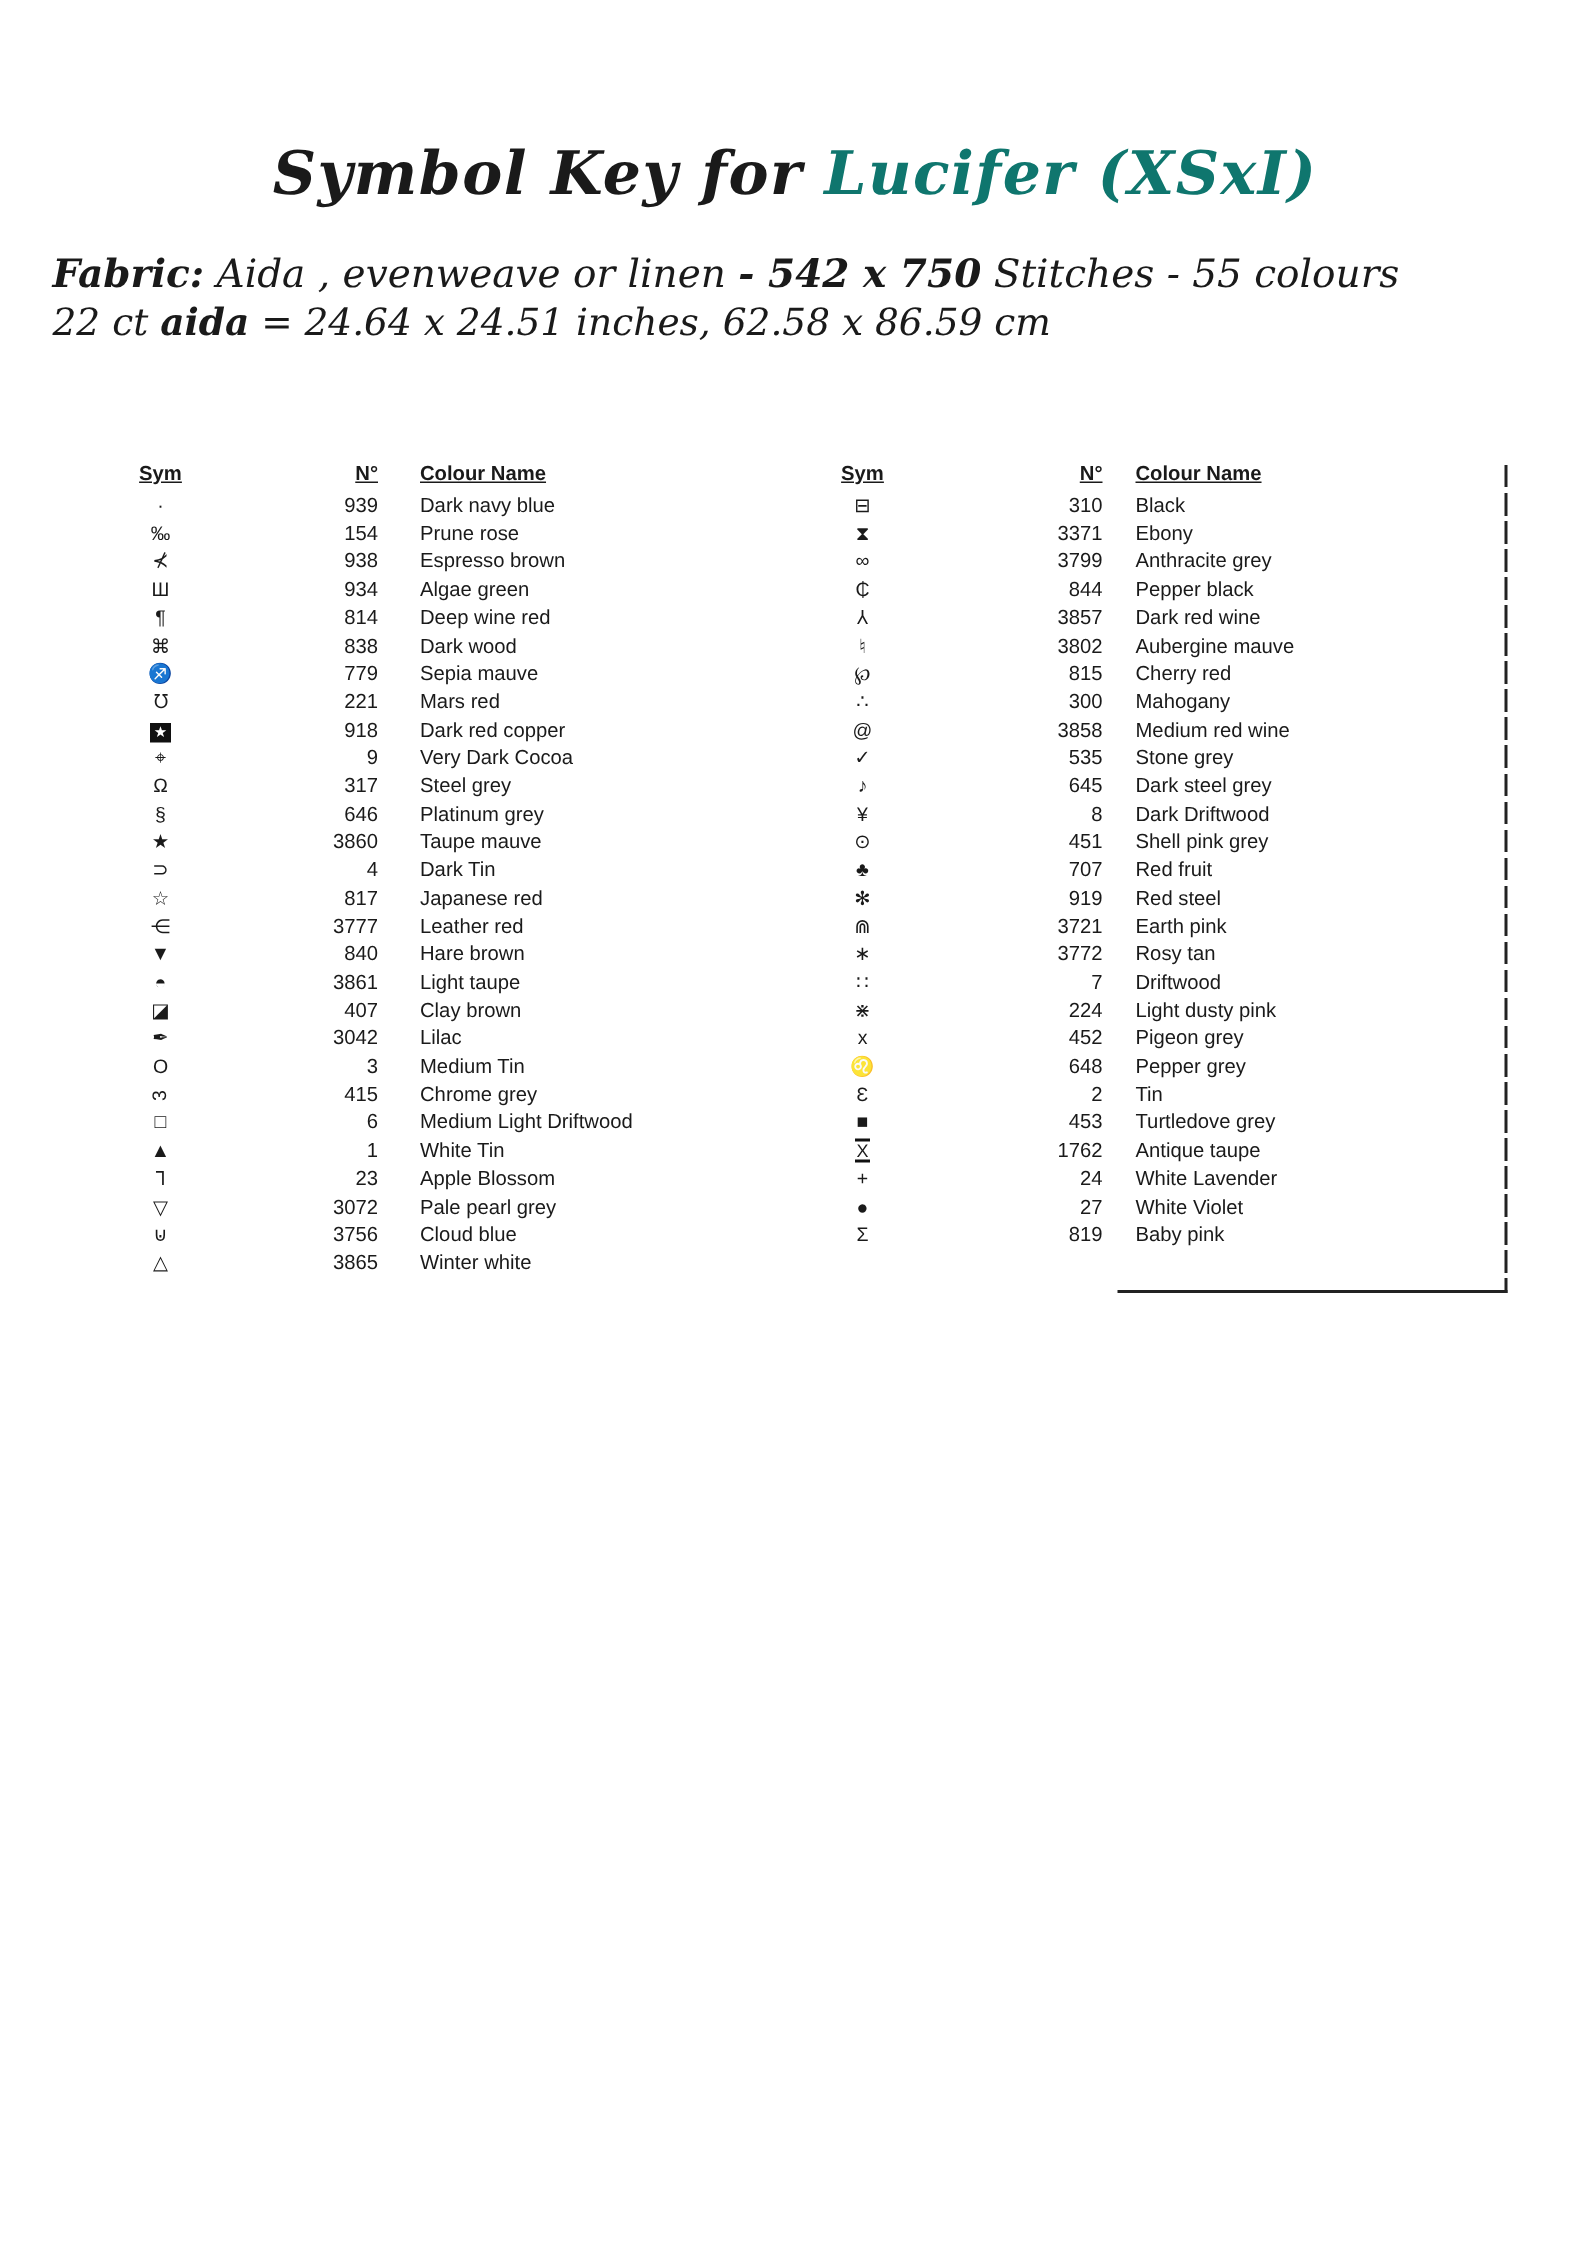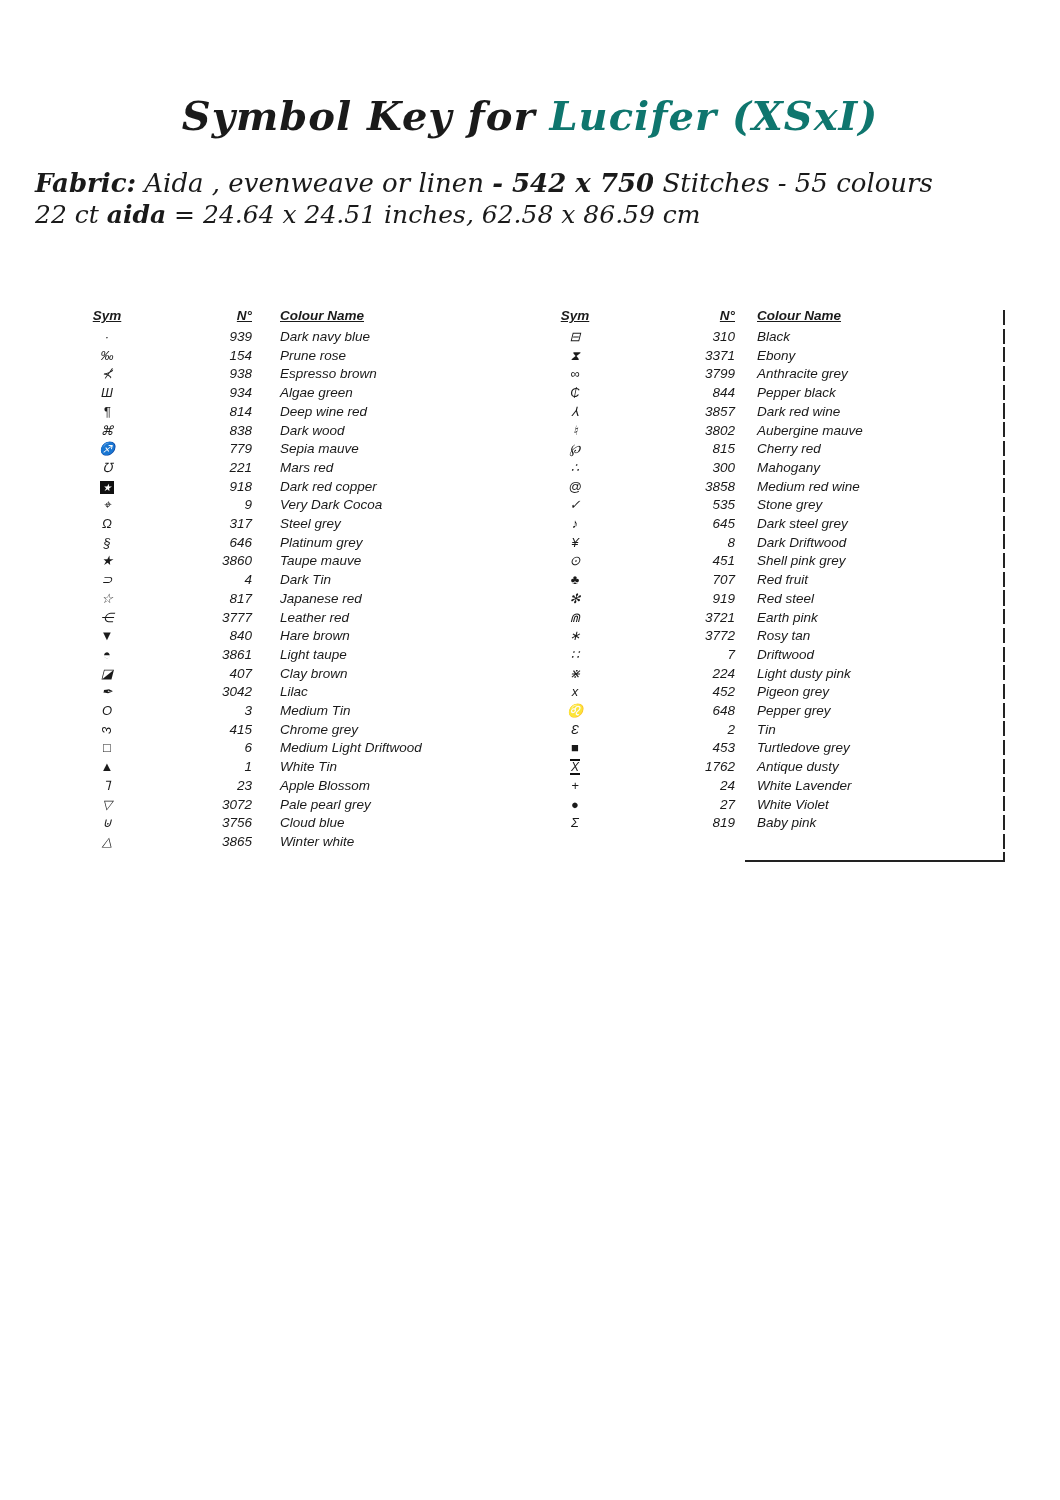--- a/index.html
+++ b/index.html
@@ -24,21 +24,20 @@
     font-family:"DejaVu Serif",serif;font-style:italic;
     font-size:25px;line-height:31px;white-space:nowrap;margin-top:18px;
   }
   .fabric .b{font-weight:bold;}
   .fabric-intro{font-size:26px;}
 
   
   table.key{
     position:absolute;border-collapse:collapse;table-layout:fixed;
     font-size:13.5px;
-    font-style:italic;
   }
   table.key.left{left:62px;top:304px;width:420px;}
   table.key.right{left:535px;top:304px;width:455px;}
   table.key th{
     font-weight:bold;text-decoration:underline;height:24px;line-height:24px;
     padding:0;vertical-align:bottom;
   }
   table.key td{height:18.7px;line-height:18.7px;padding:0;vertical-align:middle;}
   table.key .sym{text-align:center;}
   table.key.left  col.c-sym{width:90px;}  table.key.left  col.c-num{width:100px;}
@@ -357,21 +356,21 @@
           <td class="name">Tin</td>
         </tr>
         <tr>
           <td class="sym"><span class="symg">■</span></td>
           <td class="num">453</td>
           <td class="name">Turtledove grey</td>
         </tr>
         <tr>
           <td class="sym"><span class="symg bars">X</span></td>
           <td class="num">1762</td>
-          <td class="name">Antique dusty</td>
+          <td class="name">Antique taupe</td>
         </tr>
         <tr>
           <td class="sym"><span class="symg">+</span></td>
           <td class="num">24</td>
           <td class="name">White Lavender</td>
         </tr>
         <tr>
           <td class="sym"><span class="symg">●</span></td>
           <td class="num">27</td>
           <td class="name">White Violet</td>

